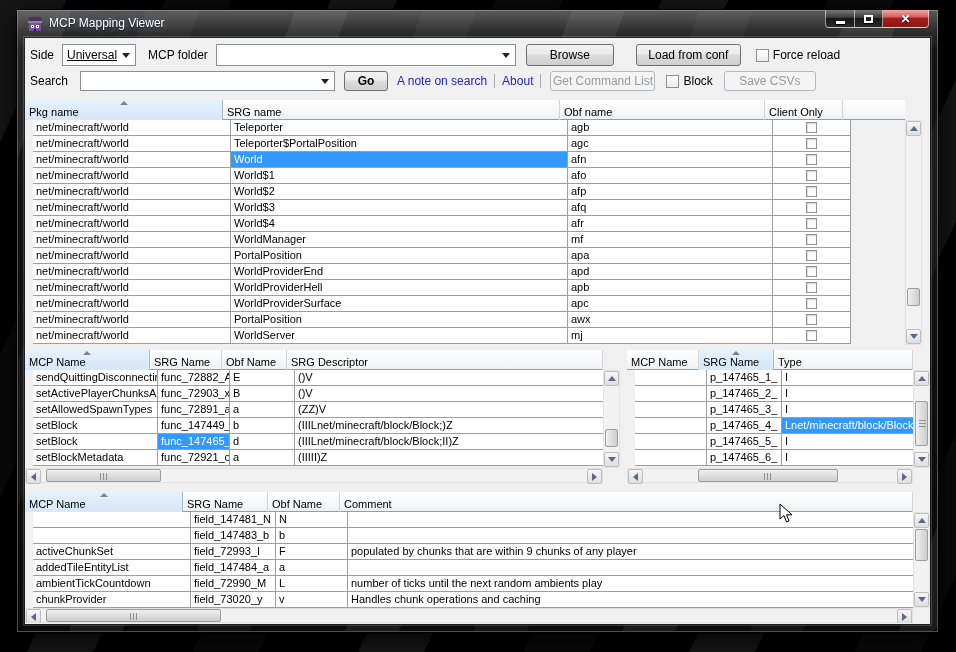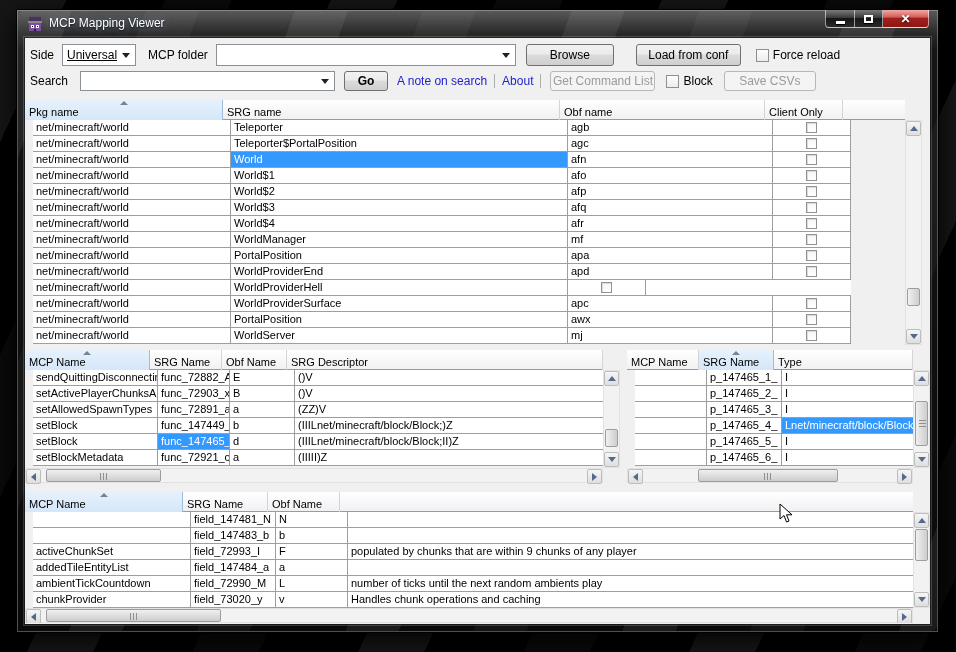--- a/index.html
+++ b/index.html
@@ -259,20 +259,21 @@
             <div class="tcell c0">net/minecraft/world</div>
             <div class="tcell c1">WorldProviderEnd</div>
             <div class="tcell c2">apd</div>
             <div class="tcell c3 center">
               <span class="rowcheckbox"></span>
             </div>
           </div>
           <div class="trow">
             <div class="tcell c0">net/minecraft/world</div>
             <div class="tcell c1">WorldProviderHell</div>
+            <div class="tcell c2">apb</div>
             <div class="tcell c3 center">
               <span class="rowcheckbox"></span>
             </div>
           </div>
           <div class="trow">
             <div class="tcell c0">net/minecraft/world</div>
             <div class="tcell c1">WorldProviderSurface</div>
             <div class="tcell c2">apc</div>
             <div class="tcell c3 center">
               <span class="rowcheckbox"></span>
@@ -460,20 +461,23 @@
           <div class="hcell c0 sorted">
             <span class="sortarrow"></span>
             <span class="hlabel">MCP Name</span>
           </div>
           <div class="hcell c1">
             <span class="hlabel">SRG Name</span>
           </div>
           <div class="hcell c2">
             <span class="hlabel">Obf Name</span>
           </div>
+          <div class="hcell c3">
+            <span class="hlabel">Comment</span>
+          </div>
         </div>
       <div class="tbody">
           <div class="trow">
             <div class="tcell c0"></div>
             <div class="tcell c1">field_147481_N</div>
             <div class="tcell c2">N</div>
             <div class="tcell c3"></div>
           </div>
           <div class="trow">
             <div class="tcell c0"></div>

